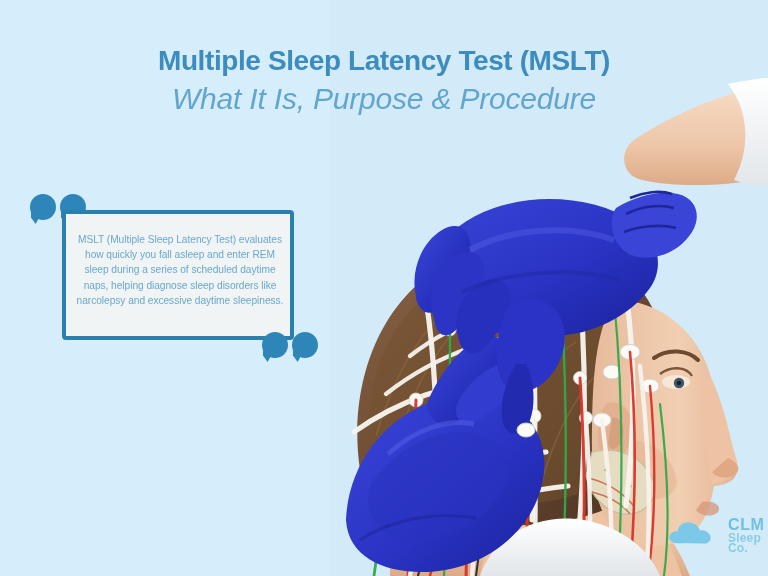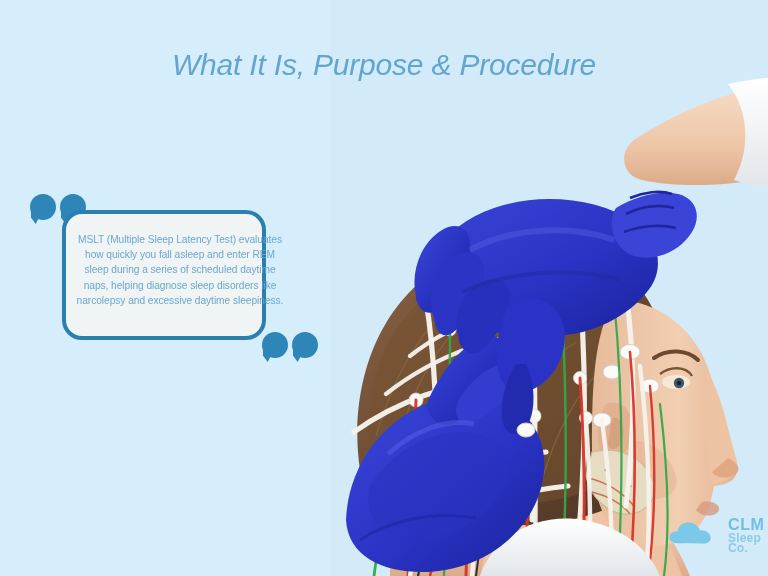--- a/index.html
+++ b/index.html
@@ -49,25 +49,25 @@
     line-height: 34px;
     margin-top: 4px;
     white-space: nowrap;
   }
 
   
   .quote-card {
     position: absolute;
     left: 62px;
     top: 210px;
-    width: 204px;
+    width: 232px;
     height: 130px;
     background: #f0f4f4;
     border: 4px solid #2b7fae;
-    border-radius: 20px;
+    border-radius: 4px;
     box-sizing: border-box;
   }
   .quote-text {
     position: absolute;
     left: 8px;
     top: 18px;
     width: 212px;
     font-family: "Liberation Sans", sans-serif;
     font-size: 10.2px;
     line-height: 15.2px;
@@ -388,20 +388,21 @@
           <path d="M140 250 C 180 228, 240 224, 284 240" stroke="#5a63e8" stroke-width="6" fill="none" opacity="0.4"></path>
           <path d="M132 292 C 176 272, 240 266, 290 280" stroke="#1f2799" stroke-width="4" fill="none" opacity="0.4"></path>
         </g>
 
         <ellipse cx="196" cy="430" rx="9" ry="7" fill="#fbfaf6" stroke="#d5d2c8" stroke-width="1"></ellipse>
       </g>
     </svg>
   </div>
 
   <div class="heading-block">
+    <div class="title-main">Multiple Sleep Latency Test (MSLT)</div>
     <div class="title-sub">What It Is, Purpose &amp; Procedure</div>
   </div>
 
   <div class="qmark open">
     <div class="blob b1"></div>
       <div class="tail t1"></div>
     <div class="blob b2"></div>
       <div class="tail t2"></div>
   </div>
 

